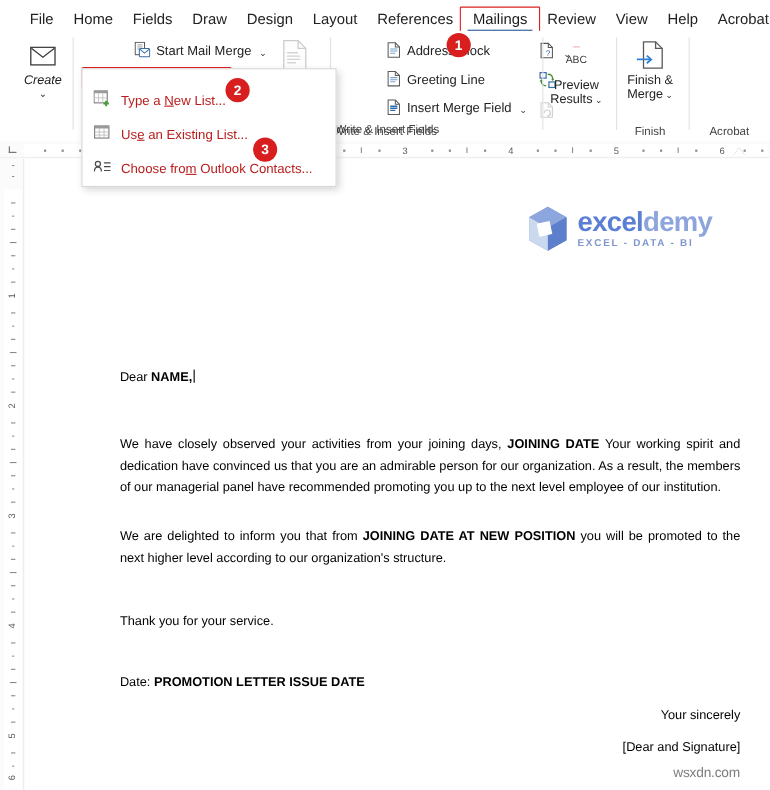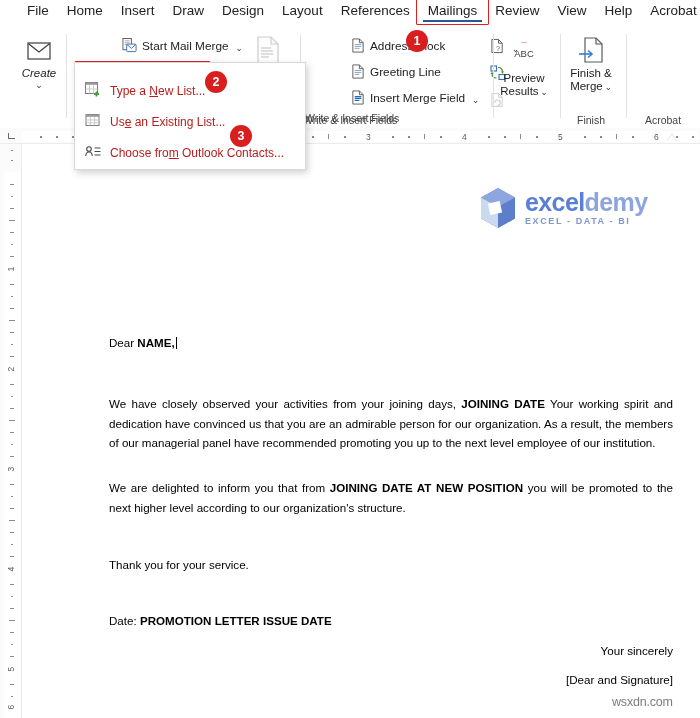--- a/index.html
+++ b/index.html
@@ -9,21 +9,21 @@
     background: #ffffff;
     font-family: "Liberation Sans", sans-serif;
     overflow: hidden;
   }
   #app { position: relative; width: 700px; height: 718px; background: #fff; }
 
   
   .tabbar {
     position: absolute; top: 0; left: 0; width: 700px; height: 28px;
     background: #ffffff;
-    display: flex; align-items: flex-start;
+    display: flex; align-items: flex-end;
   }
   .tab {
     font-size: 13.5px; color: #222; padding: 3px 9px;
     white-space: nowrap; position: relative;
   }
   .tab.first { margin-left: 18px; }
   .tab.active {
     color: #1a1a1a;
   }
   .tab.active .tab-underline {
@@ -145,21 +145,21 @@
   svg { display: block; }
 </style>
 </head>
 <body>
 
 <div id="app">
 
   <div class="tabbar">
     <div class="tab first"><span>File</span></div>
     <div class="tab"><span>Home</span></div>
-    <div class="tab"><span>Insert</span></div>
+    <div class="tab"><span>Fields</span></div>
     <div class="tab"><span>Draw</span></div>
     <div class="tab"><span>Design</span></div>
     <div class="tab"><span>Layout</span></div>
     <div class="tab"><span>References</span></div>
     <div class="tab active">
       <span>Mailings</span>
       <span class="tab-underline"></span>
       <span class="tab-redbox"></span>
     </div>
     <div class="tab"><span>Review</span></div>

